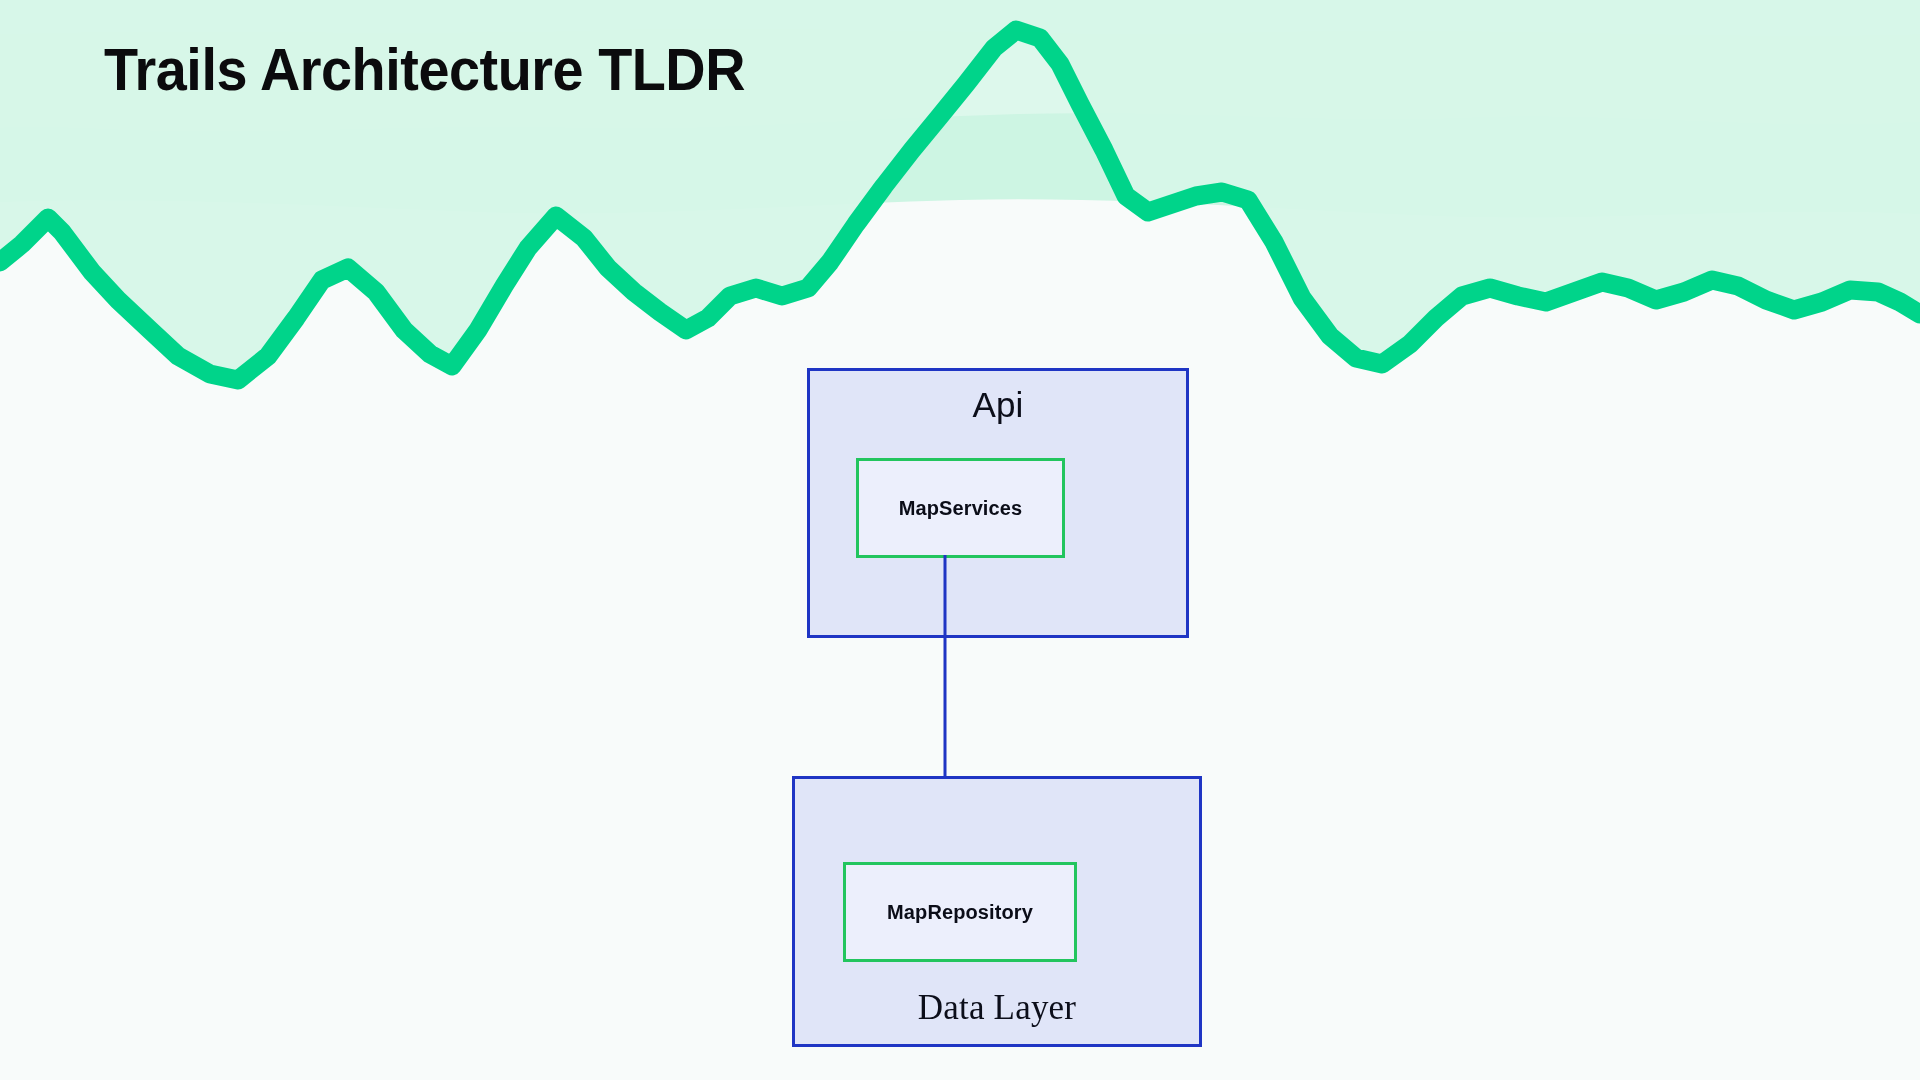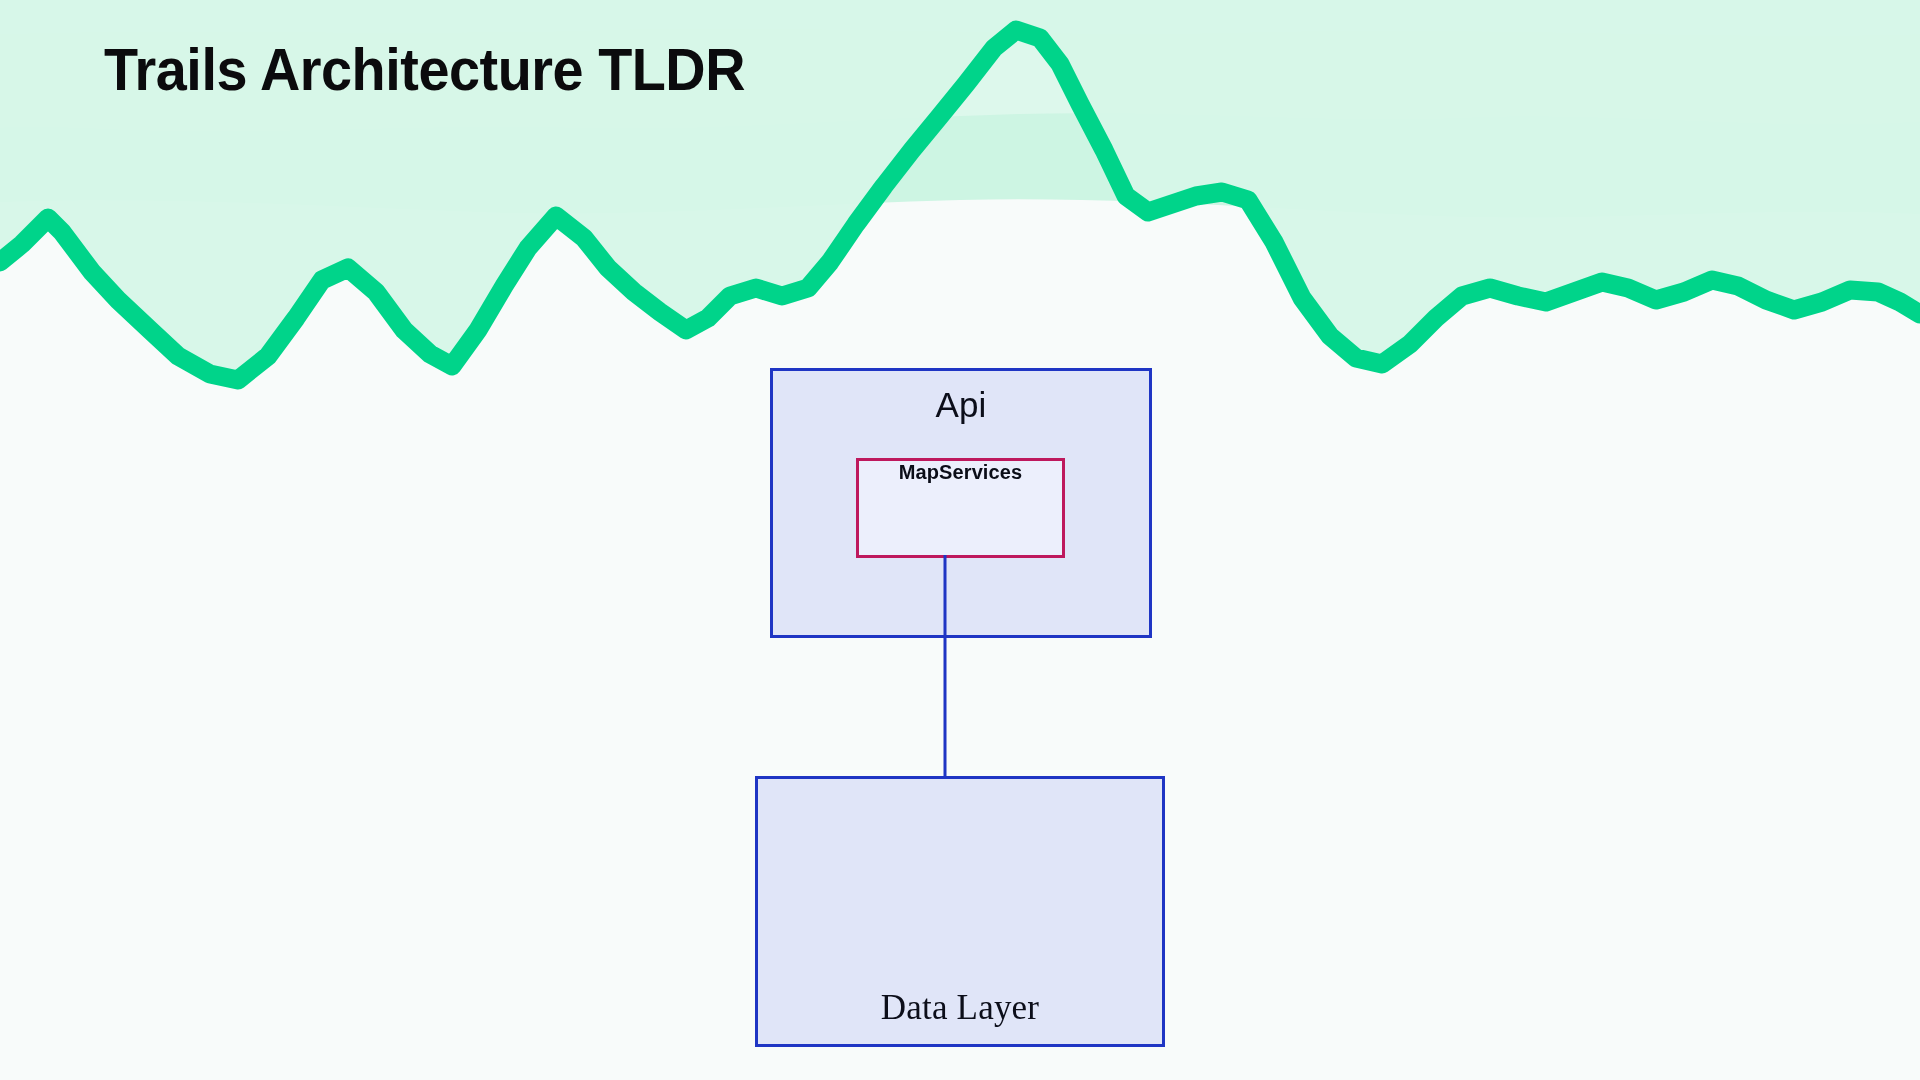--- a/index.html
+++ b/index.html
@@ -54,39 +54,40 @@
     width: 1920px;
     height: 1080px;
     z-index: 3;
   }
 
   .container-box {
     position: absolute;
     box-sizing: border-box;
     background: #e0e5f8;
     border: 3px solid #1f35c4;
+    margin-left: 37px;
   }
   .container-label {
     position: absolute;
     left: 0;
     width: 100%;
     text-align: center;
     font-size: 35px;
     font-weight: 400;
     color: #0c0e1a;
     letter-spacing: 0.2px;
   }
 
   .node-box {
     position: absolute;
     box-sizing: border-box;
     background: #eceffc;
-    border: 3px solid #be185d;
+    border: 3px solid #22c55e;
     display: flex;
-    align-items: flex-start;
+    align-items: center;
     justify-content: center;
   }
   .node-label {
     font-size: 20px;
     font-weight: 700;
     color: #0b0d18;
     letter-spacing: 0.1px;
   }
 
   
@@ -164,14 +165,17 @@
 
   <svg id="connector-svg" viewBox="0 0 30 312">
     <line x1="15" y1="0" x2="15" y2="296" stroke="#1f35c4" stroke-width="3"></line>
     <polygon points="15,308 5,286 25,286" fill="#1f35c4"></polygon>
   </svg>
 
   <div class="container-box" id="data-layer-container">
     <div class="container-label" id="data-layer-container-label">Data Layer</div>
   </div>
 
+  <div class="node-box" id="map-repository-node">
+    <span class="node-label">MapRepository</span>
+  </div>
 
 </div>
 
 </body></html>

